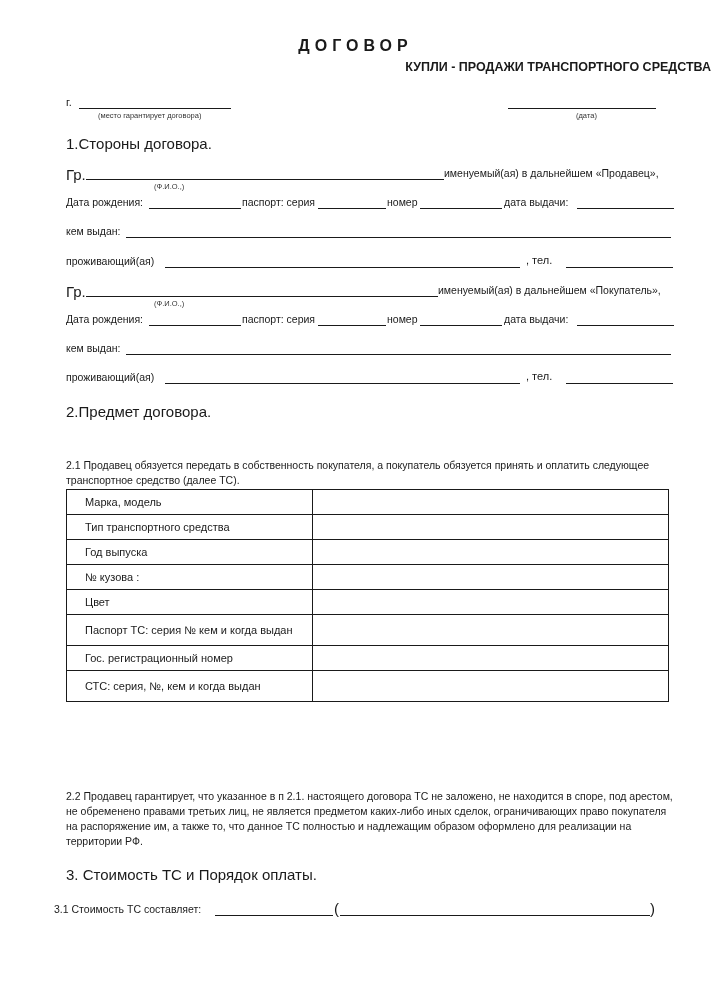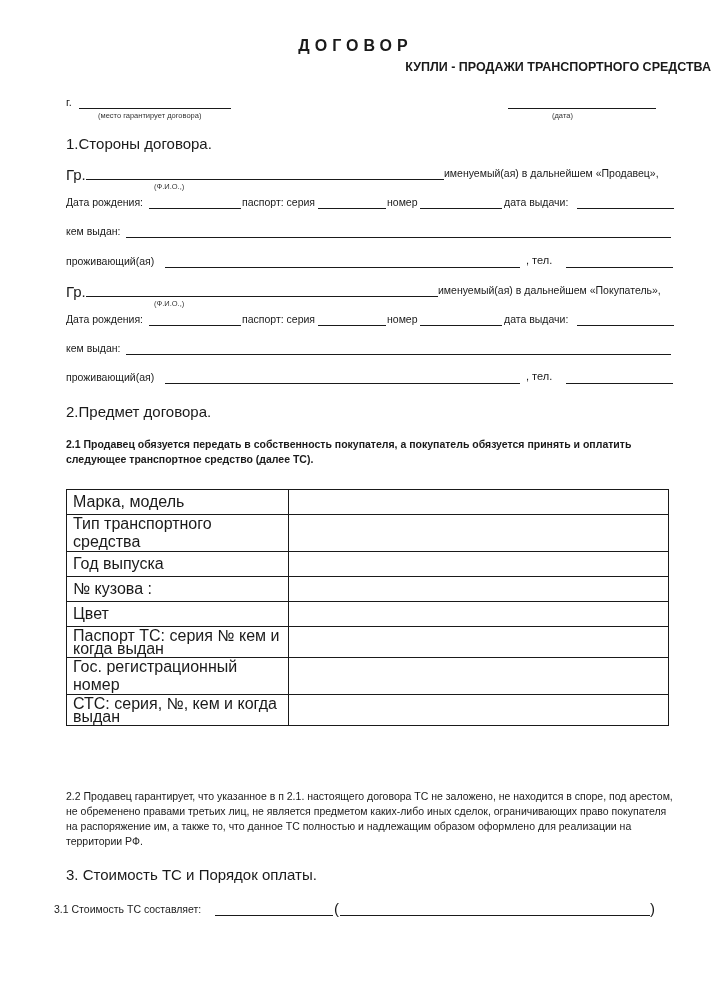--- a/index.html
+++ b/index.html
@@ -7,36 +7,36 @@
          font-family: "Liberation Sans", "DejaVu Sans", sans-serif; color: #1a1a1a; }
   .abs { position: absolute; white-space: nowrap; }
   .title { left: 0; width: 711px; text-align: center; top: 37px; font-size: 16px; font-weight: bold; letter-spacing: 5px; }
   .subtitle { left: 0; width: 711px; text-align: right; top: 60px; font-size: 12.5px; font-weight: bold; }
   .t11 { font-size: 11px; }
   .t10 { font-size: 10.5px; }
   .t7 { font-size: 7.5px; color: #333; }
   .h { font-size: 15px; }
   .line { position: absolute; border-bottom: 1px solid #1a1a1a; height: 0; }
   table.veh { position: absolute; left: 66px; top: 489px; width: 603px; border-collapse: collapse; }
-  table.veh td { border: 1px solid #1a1a1a; font-size: 16px; padding: 0 6px; height: 24px; vertical-align: middle; }
+  table.veh td { border: 1px solid #1a1a1a; font-size: 11px; padding: 0 18px; height: 24px; vertical-align: middle; }
   table.veh td.lbl { width: 209px; }
   table.veh tr.tall td { height: 30px; line-height: 13px; }
   .para { position: absolute; left: 66px; width: 612px; font-size: 10.5px; line-height: 15px; white-space: normal; }
 </style>
 </head>
 <body>
 
 <div class="abs title">ДОГОВОР</div>
 <div class="abs subtitle">КУПЛИ - ПРОДАЖИ ТРАНСПОРТНОГО  СРЕДСТВА</div>
 
 <div class="abs t11" style="left:66px;top:96px;">г.</div>
 <div class="line" style="left:79px;top:108px;width:152px;"></div>
 <div class="abs t7" style="left:98px;top:111px;">(место гарантирует договора)</div>
 <div class="line" style="left:508px;top:108px;width:148px;"></div>
-<div class="abs t7" style="left:537px;top:111px;padding-left:15px;">(дата)</div>
+<div class="abs t7" style="left:561px;top:111px;padding-left:15px;">(дата)</div>
 
 <div class="abs h" style="left:66px;top:135px;">1.Стороны договора.</div>
 
 <div class="abs h" style="left:66px;top:166px;">Гр.</div>
 <div class="line" style="left:86px;top:179px;width:358px;"></div>
 <div class="abs t10" style="left:444px;top:167px;">именуемый(ая)  в дальнейшем «Продавец»,</div>
 <div class="abs t7" style="left:154px;top:182px;">(Ф.И.О.,)</div>
 
 <div class="abs t10" style="left:66px;top:196px;">Дата рождения:</div>
 <div class="line" style="left:149px;top:208px;width:92px;"></div>
@@ -71,21 +71,21 @@
 
 <div class="abs t10" style="left:66px;top:342px;">кем выдан:</div>
 <div class="line" style="left:126px;top:354px;width:545px;"></div>
 
 <div class="abs t10" style="left:66px;top:371px;">проживающий(ая)</div>
 <div class="line" style="left:165px;top:383px;width:355px;"></div>
 <div class="abs t11" style="left:526px;top:370px;">, тел.</div>
 <div class="line" style="left:566px;top:383px;width:107px;"></div>
 
 <div class="abs h" style="left:66px;top:403px;">2.Предмет договора.</div>
-<div class="para" style="top:437px;font-weight:bold;">2.1 Продавец обязуется передать в собственность покупателя, а покупатель обязуется принять и оплатить следующее транспортное средство (далее ТС).</div>
+<div class="para" style="top:458px;">2.1 Продавец обязуется передать в собственность покупателя, а покупатель обязуется принять и оплатить следующее транспортное средство (далее ТС).</div>
 
 <table class="veh">
   <tbody id="veh-body">
       <tr>
         <td class="lbl">Марка, модель</td>
         <td></td>
       </tr>
       <tr>
         <td class="lbl">Тип транспортного  средства</td>
         <td></td>

